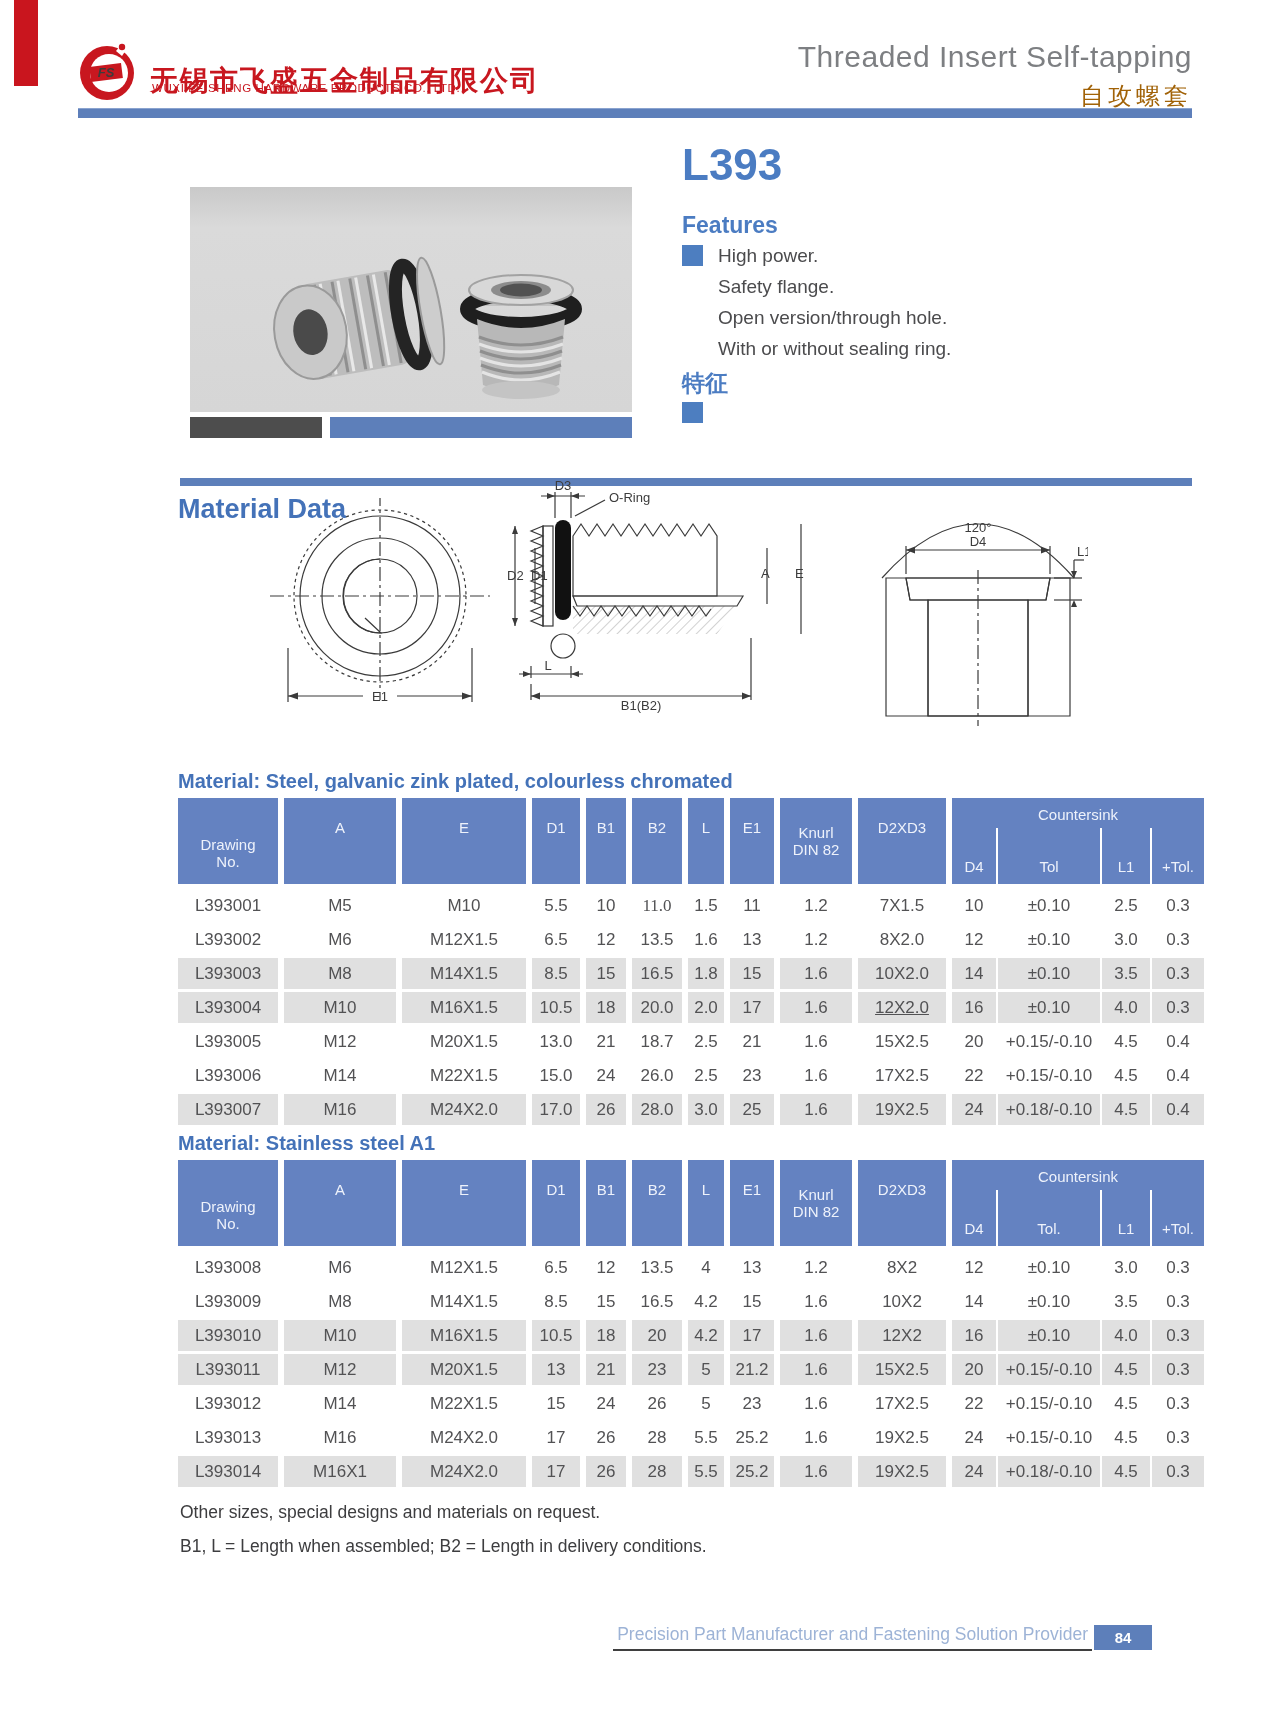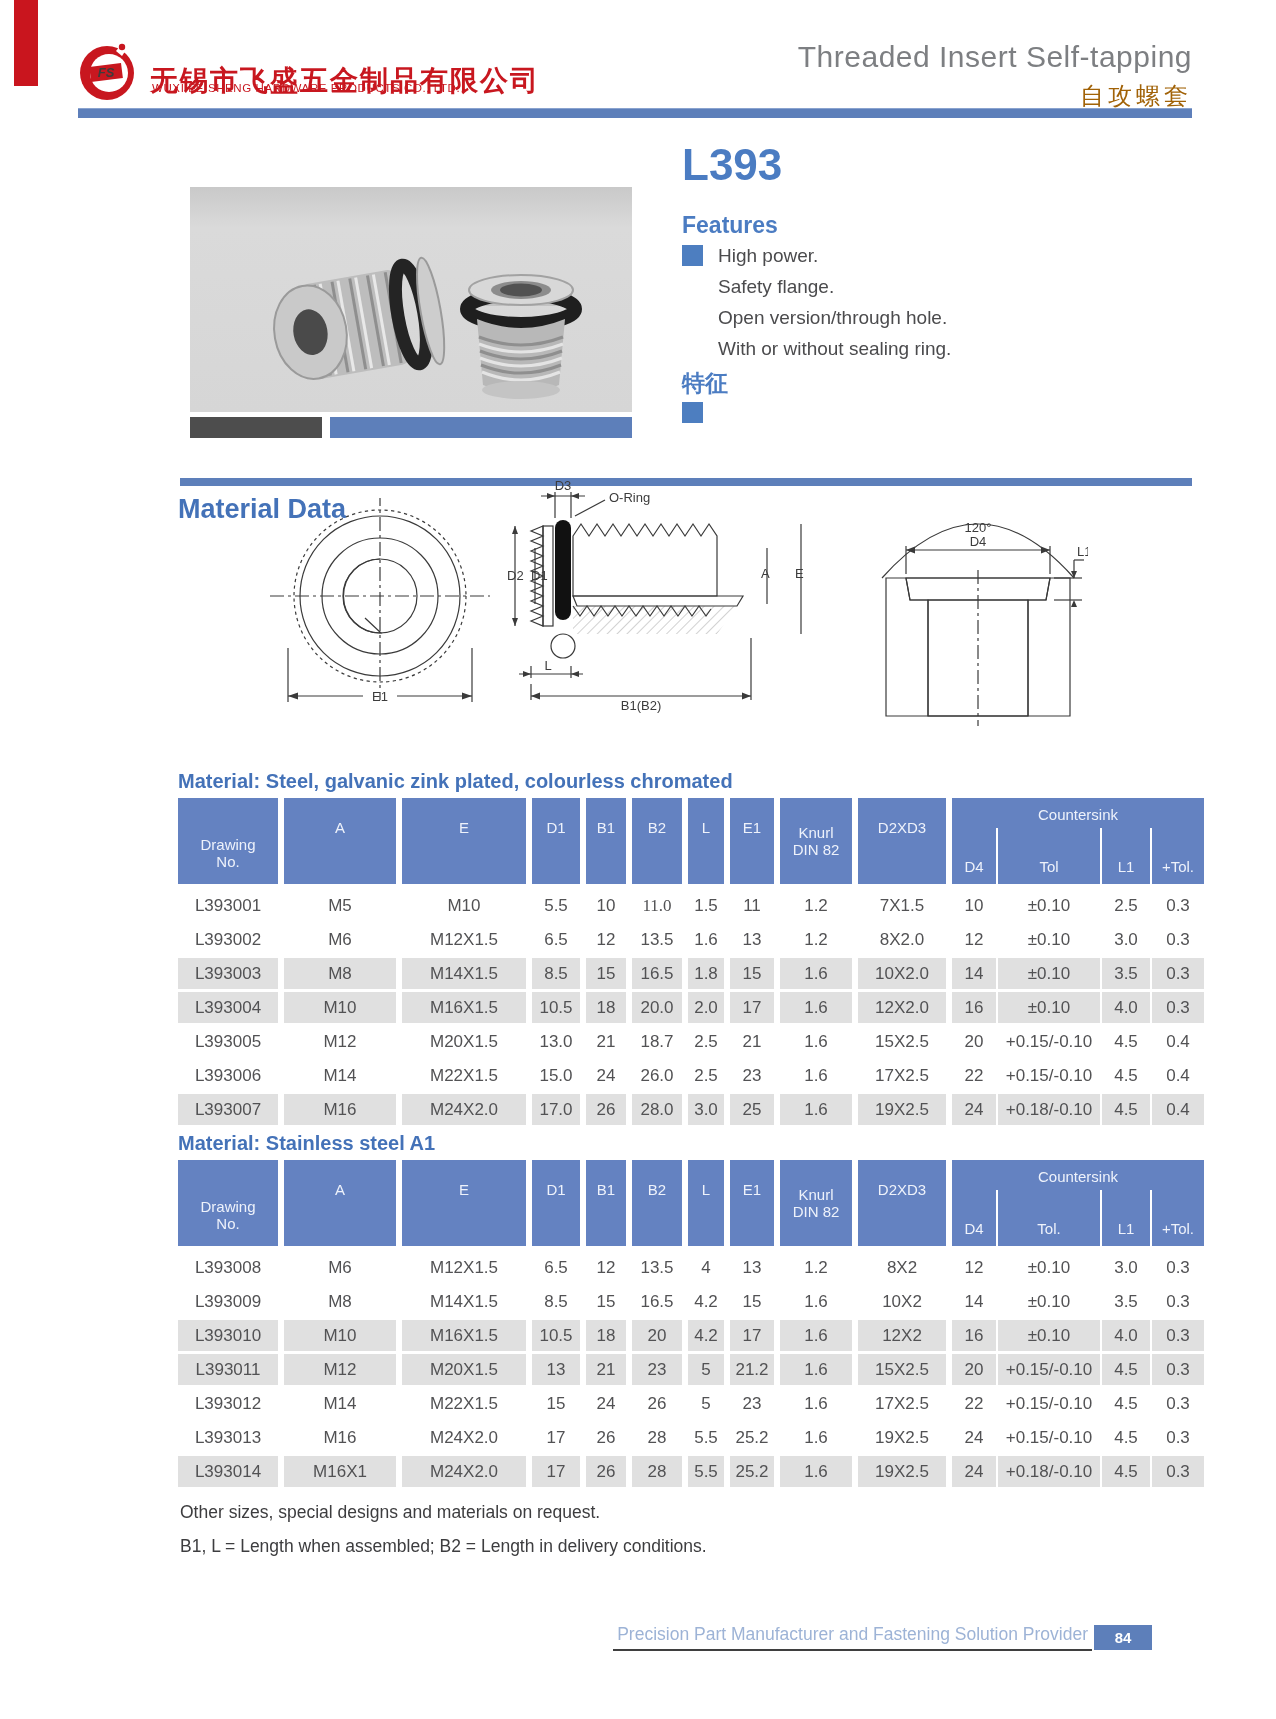--- a/index.html
+++ b/index.html
@@ -346,21 +346,21 @@
           <div class="trow shaded">
             <div class="tcell" style="width: 100px; margin-right: 6px;">L393004</div>
             <div class="tcell" style="width: 112px; margin-right: 6px;">M10</div>
             <div class="tcell" style="width: 124px; margin-right: 6px;">M16X1.5</div>
             <div class="tcell" style="width: 48px; margin-right: 6px;">10.5</div>
             <div class="tcell" style="width: 40px; margin-right: 6px;">18</div>
             <div class="tcell" style="width: 50px; margin-right: 6px;">20.0</div>
             <div class="tcell" style="width: 36px; margin-right: 6px;">2.0</div>
             <div class="tcell" style="width: 44px; margin-right: 6px;">17</div>
             <div class="tcell" style="width: 72px; margin-right: 6px;">1.6</div>
-            <div class="tcell" style="width: 88px; margin-right: 6px;">12X2.0</div>
+            <div class="tcell" style="width: 88px; margin-right: 6px; text-decoration: underline;">12X2.0</div>
             <div class="tcell" style="width: 44px; margin-right: 2px;">16</div>
             <div class="tcell" style="width: 102px; margin-right: 2px;">±0.10</div>
             <div class="tcell" style="width: 48px; margin-right: 2px;">4.0</div>
             <div class="tcell" style="width: 52px; margin-right: 0px;">0.3</div>
           </div>
           <div class="trow">
             <div class="tcell" style="width: 100px; margin-right: 6px;">L393005</div>
             <div class="tcell" style="width: 112px; margin-right: 6px;">M12</div>
             <div class="tcell" style="width: 124px; margin-right: 6px;">M20X1.5</div>
             <div class="tcell" style="width: 48px; margin-right: 6px;">13.0</div>

